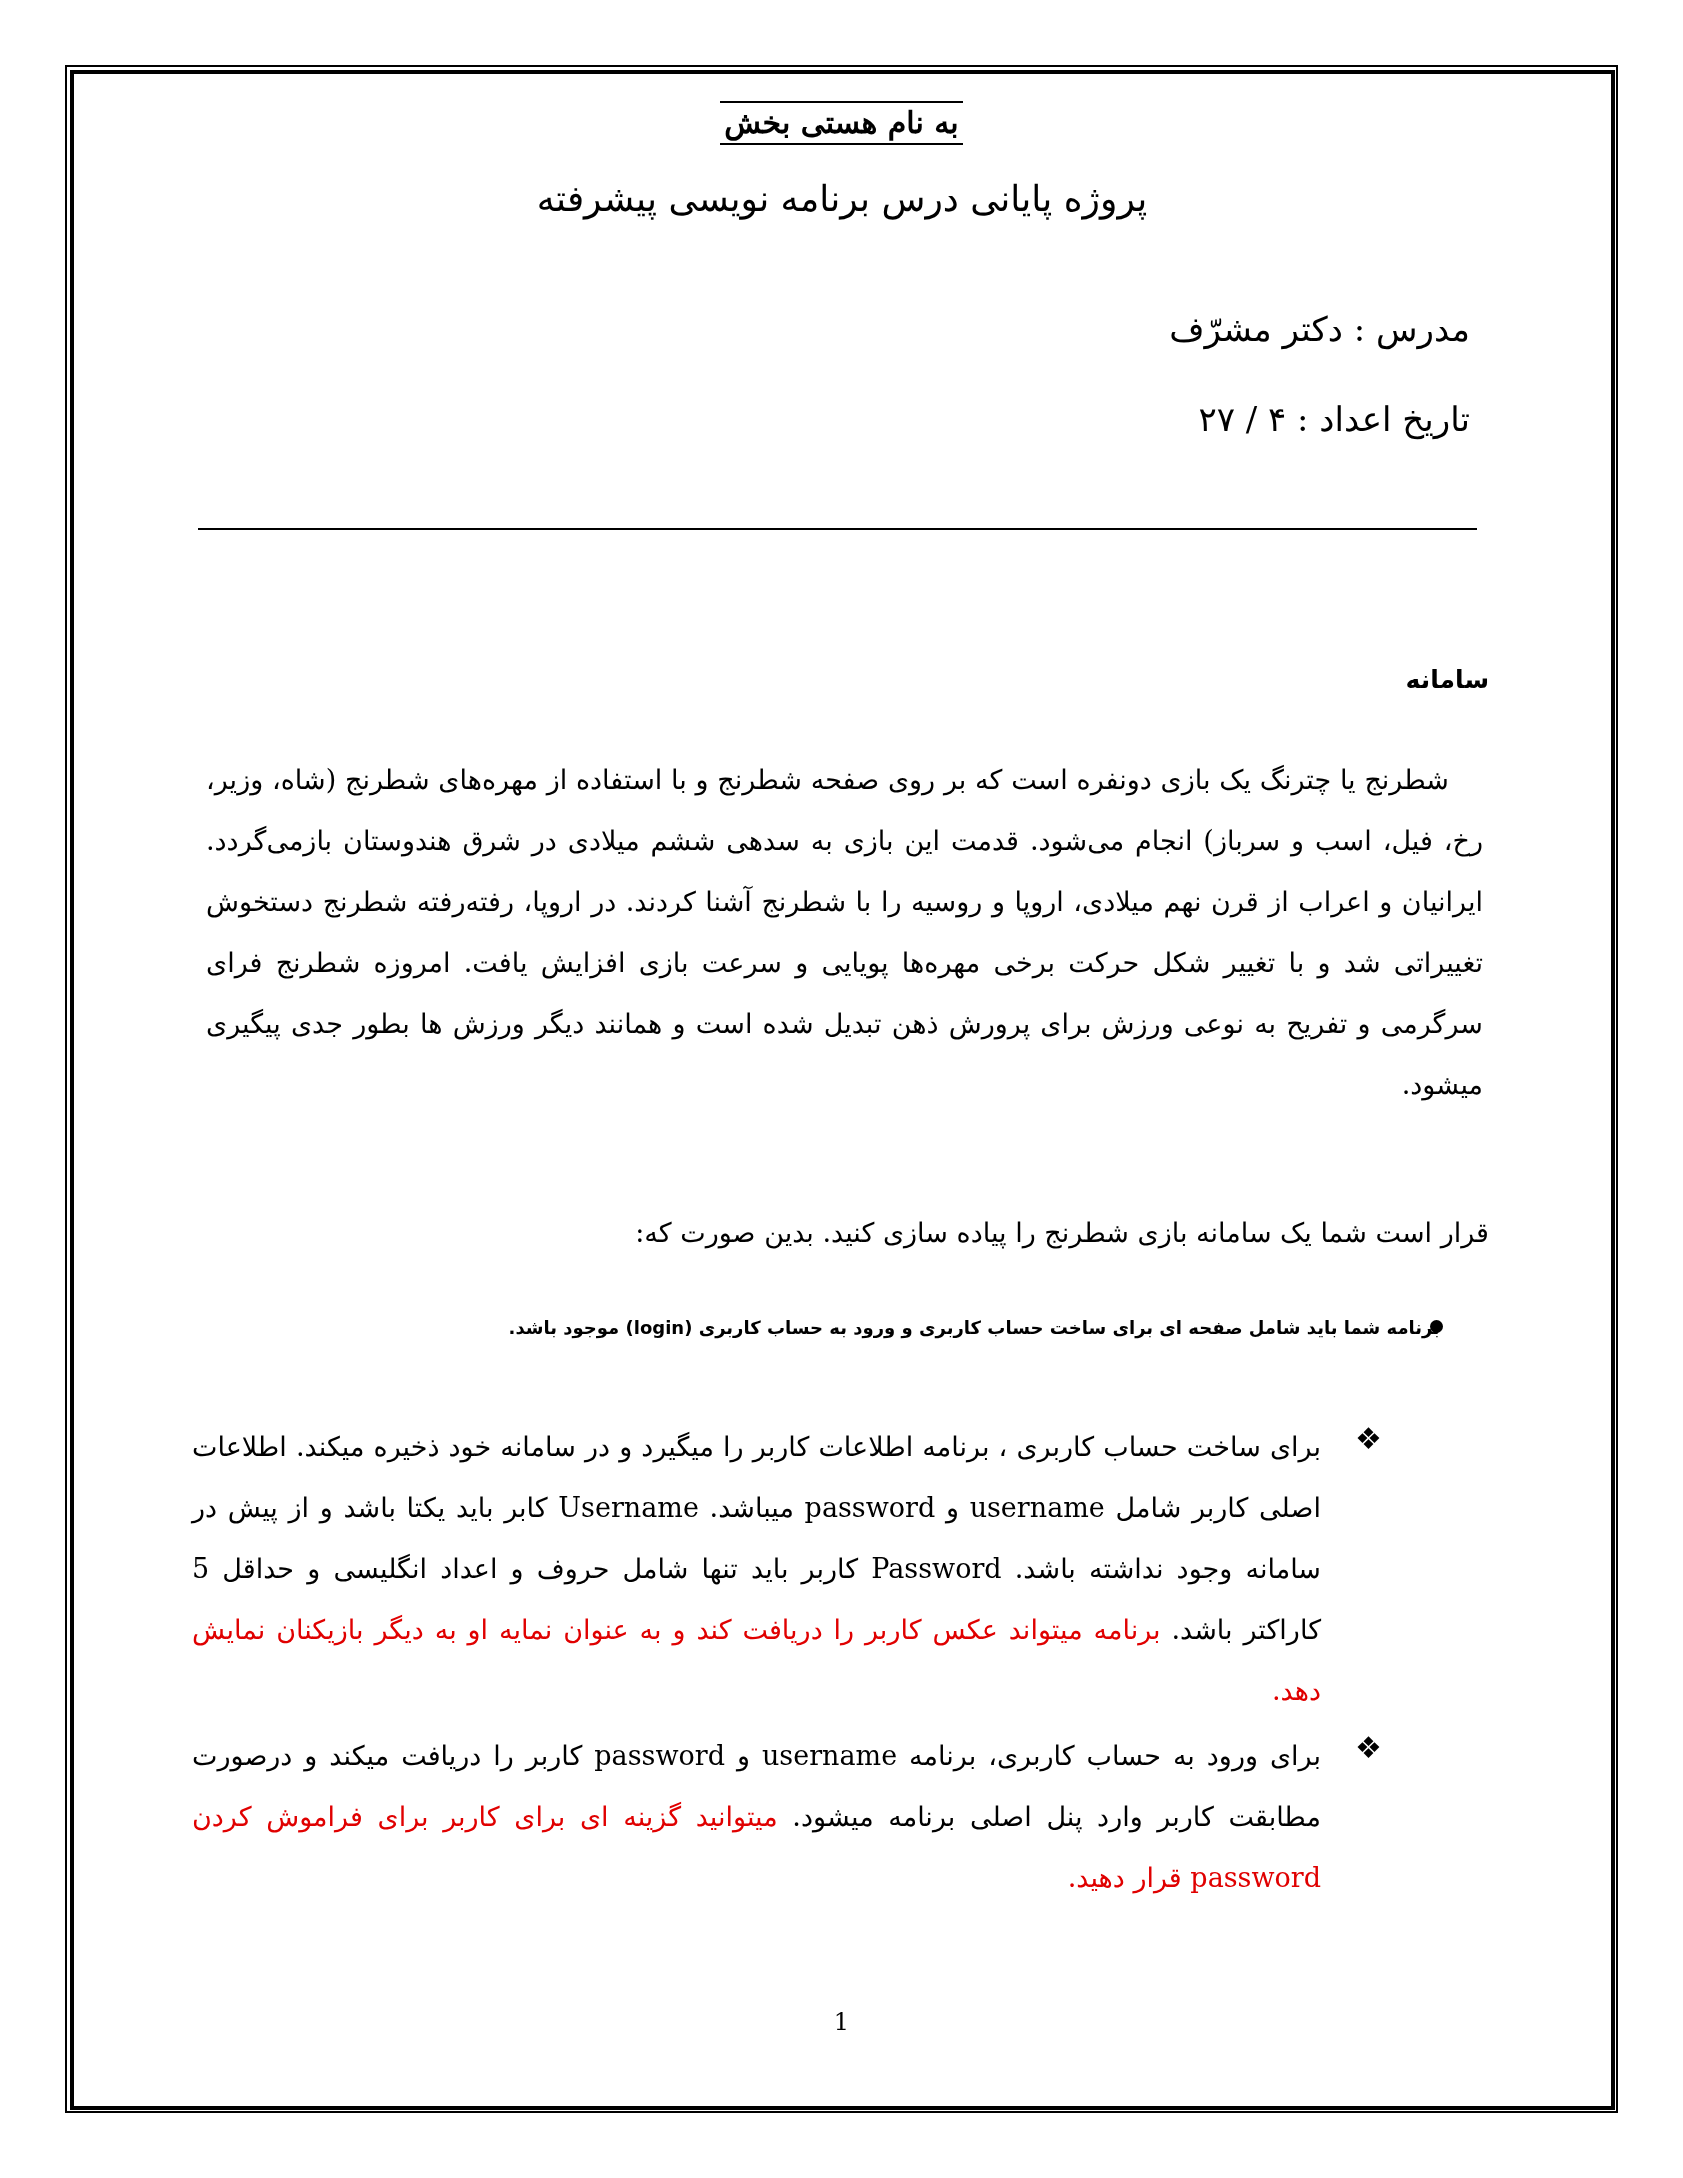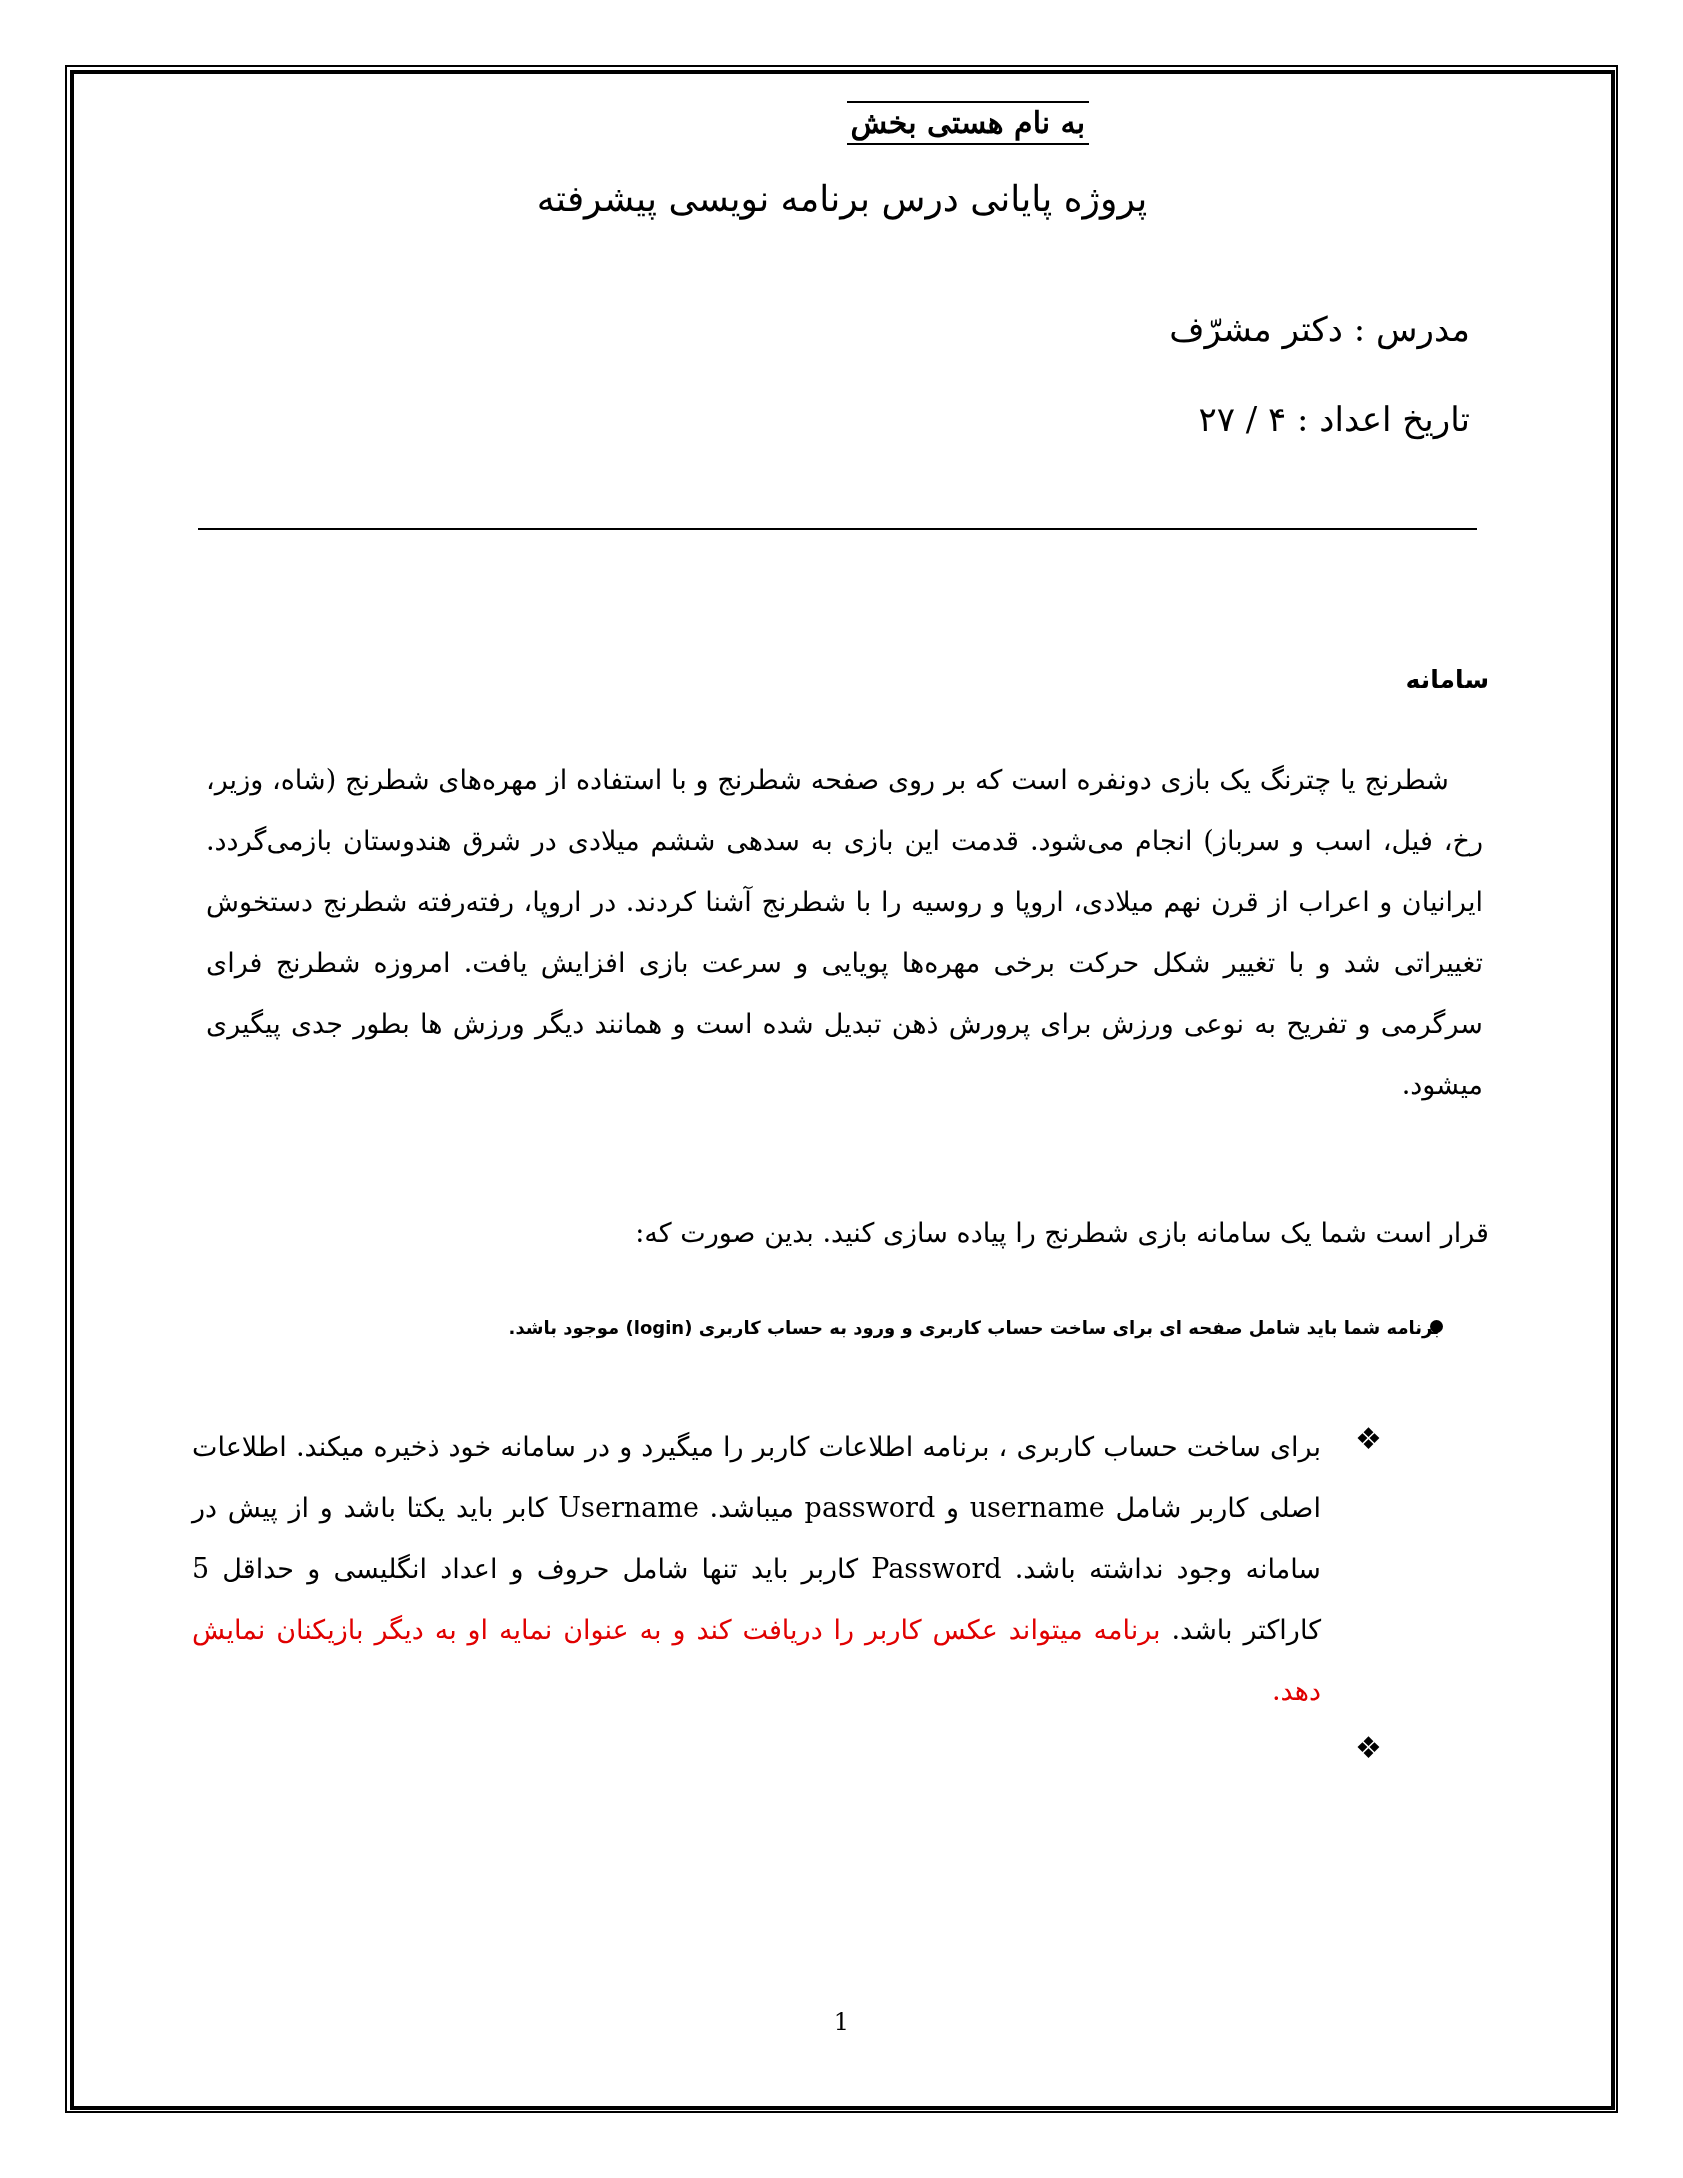--- a/index.html
+++ b/index.html
@@ -4,21 +4,21 @@
   <style>
     html, body { margin: 0; padding: 0; background: #ffffff; }
     body { width: 1683px; height: 2178px; position: relative; overflow: hidden; color: #000; }
     .frame-outer { position: absolute; left: 65px; top: 65px; width: 1553px; height: 2048px; border: 2px solid #000; box-sizing: border-box; }
     .frame-inner { position: absolute; left: 70px; top: 70px; width: 1545px; height: 2040px; border: 4px solid #000; box-sizing: border-box; }
     .rtl { direction: rtl; unicode-bidi: embed; }
     .abs { position: absolute; }
     .serif { font-family: "DejaVu Serif", "Liberation Serif", serif; }
     .sans { font-family: "DejaVu Sans", "Liberation Sans", sans-serif; }
 
-    .bismillah { left: 594px; top: 101px; width: 495px; font-size: 30px; font-weight: bold; }
+    .bismillah { left: 594px; top: 101px; width: 495px; text-align: center; font-size: 30px; font-weight: bold; }
     .bismillah span { border-top: 2px solid #000; border-bottom: 2px solid #000; padding: 0 4px; line-height: 40px; display: inline-block; }
     .project-title { left: 347px; top: 178px; width: 990px; text-align: center; font-size: 36px; }
     .instructor { right: 213px; top: 309px; font-size: 34px; white-space: nowrap; }
     .due-date { right: 213px; top: 399px; font-size: 34px; white-space: nowrap; }
     .divider { left: 198px; top: 528px; width: 1279px; height: 0; border-top: 2px solid #000; }
 
     .intro-heading { right: 194px; top: 665px; font-size: 25px; font-weight: bold; }
     .intro-body { left: 198px; top: 741px; width: 1293px; font-size: 27px; line-height: 61px; text-align: justify; text-align-last: right; }
     .intro-body p { margin: 8px; text-indent: 34px; }
 
@@ -78,17 +78,21 @@
 <div class="abs sub-list serif rtl">
   <div class="sub-item">
     <span class="sub-icon">❖</span>
     <div class="sub-text">
       <span>برای ساخت حساب کاربری ، برنامه اطلاعات کاربر را میگیرد و در سامانه خود ذخیره میکند. اطلاعات اصلی کاربر شامل username و password میباشد. Username کابر باید یکتا باشد و از پیش در سامانه وجود نداشته باشد. Password کاربر باید تنها شامل حروف و اعداد انگلیسی و حداقل 5 کاراکتر باشد.</span>
       <span class="red">برنامه میتواند عکس کاربر را دریافت کند و به عنوان نمایه او به دیگر بازیکنان نمایش دهد.</span>
     </div>
   </div>
   <div class="sub-item">
     <span class="sub-icon">❖</span>
+    <div class="sub-text">
+      <span>برای ورود به حساب کاربری، برنامه username و password کاربر را دریافت میکند و درصورت مطابقت کاربر وارد پنل اصلی برنامه میشود.</span>
+      <span class="red">میتوانید گزینه ای برای کاربر برای فراموش کردن password قرار دهید.</span>
+    </div>
   </div>
 </div>
 
 <div class="abs page-number serif">1</div>
 
 
 </body></html>

